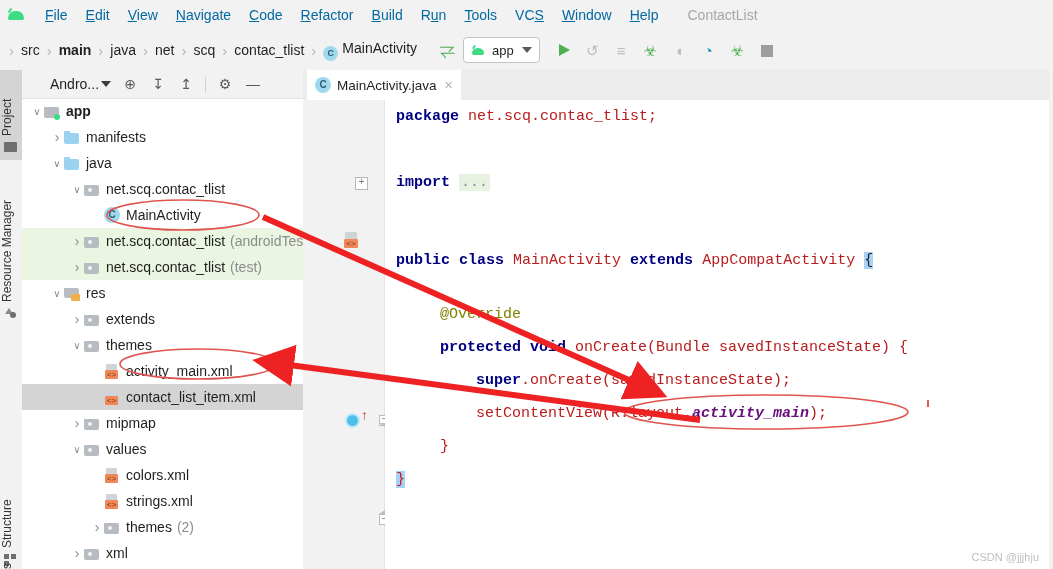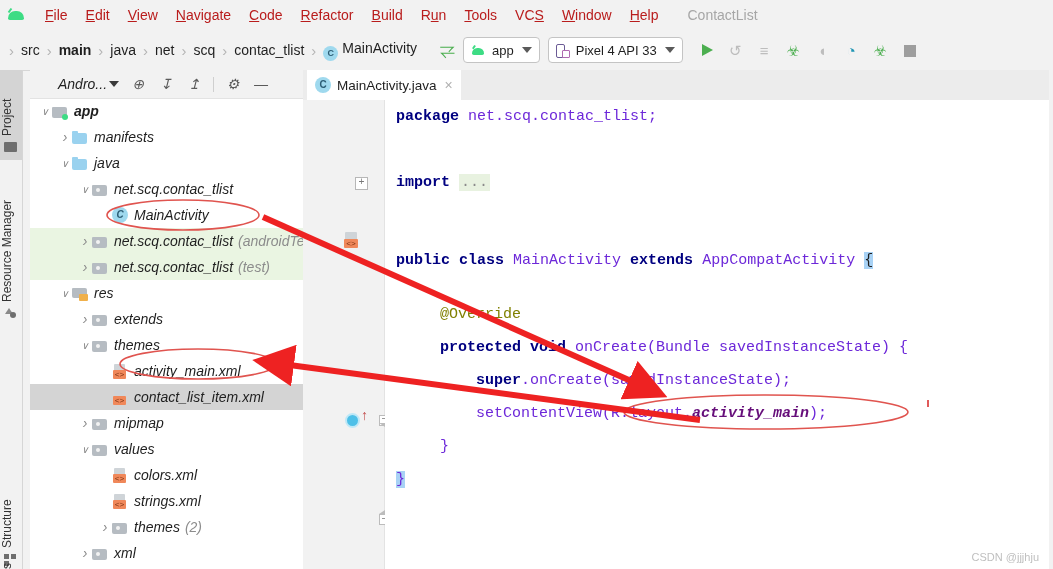--- a/index.html
+++ b/index.html
@@ -21,21 +21,21 @@
   .droid:before{
     content:"";position:absolute;left:2px;top:4px;width:16px;height:9px;
     background:#3ddc84;border-radius:8px 8px 2px 2px;
   }
   .droid:after{
     content:"";position:absolute;left:3px;top:1px;width:2px;height:5px;
     background:#3ddc84;transform:rotate(35deg);
     box-shadow:12px 0 0 #3ddc84;
   }
   .menuitem{
-    padding:2px 9px;font-size:14px;color:#b91c1c;white-space:nowrap;cursor:default;
+    padding:2px 9px;font-size:14px;color:#0369a1;white-space:nowrap;cursor:default;
   }
   .menuitem u{text-decoration:underline;}
   .projname{
     margin-left:20px;color:#a6a6a6;font-size:14px;white-space:nowrap;
   }
 
   
   .navbar{
     position:absolute;left:0;top:30px;width:1053px;height:40px;
     background:#f2f2f2;border-bottom:1px solid #d6d6d6;
@@ -113,22 +113,22 @@
   }
   .strip-sel{
     position:absolute;left:0;width:22px;background:#d4d4d4;
   }
   .strip-ico{
     position:absolute;left:4px;width:14px;height:14px;
   }
 
   
   .projpanel{
-    position:absolute;left:30px;top:70px;width:281px;height:499px;
-    background:#fff;border-right:6px solid #ec4899;overflow:hidden;font-style:italic;
+    position:absolute;left:22px;top:70px;width:281px;height:499px;
+    background:#fff;border-right:6px solid #ec4899;overflow:hidden;
   }
   .projhead{
     height:28px;background:#f2f2f2;border-bottom:1px solid #e3e3e3;
     display:flex;align-items:center;padding:0 6px;
   }
   .projhead .ttl{font-size:14px;margin-left:5px;white-space:nowrap;}
   .phico{width:18px;height:18px;margin-left:10px;color:#5a5a5a;
          font-size:14px;line-height:18px;text-align:center;}
   .phdiv{width:1px;height:15px;background:#cfcfcf;margin-left:10px;}
 
@@ -227,21 +227,21 @@
     position:absolute;left:81px;top:30px;width:1px;height:469px;background:#e3e3e3;
   }
   .code{
     position:absolute;left:82px;top:30px;width:668px;height:469px;
     font-family:"Liberation Mono",monospace;font-size:15px;
     background:#fff;overflow:hidden;
   }
   .cl{position:absolute;left:11px;white-space:pre;}
   .kw{color:#000080;font-weight:bold;}
   .an{color:#808000;}
-  .pl{color:#6d28d9;}
+  .pl{color:#b91c1c;}
   .it{color:#660e7a;font-style:italic;font-weight:bold;}
   .dots{background:#e8f2e0;color:#8a8a8a;padding:0 2px;}
   .curbrace{background:#a8d2f5;}
   .rowhl{
     position:absolute;left:0;width:750px;height:29px;background:#fdf7e2;
   }
   .rowhl2{
     position:absolute;left:0;width:82px;height:29px;background:#eaeaea;
   }
   .foldbox{
@@ -359,25 +359,20 @@
     </div>
 
     <div class="hammer">⥧</div>
 
     <div class="combo">
       <span class="mini-droid"></span>
       <span>app</span>
       <span class="caret"></span>
     </div>
 
-    <div class="combo">
-      <span class="dev-ico"></span>
-      <span>Pixel 4 API 33</span>
-      <span class="caret"></span>
-    </div>
 
     <div class="tbicons">
       <div class="tbi play-ico"></div>
       <div class="tbi rerun-ico">↺</div>
       <div class="tbi applyc-ico">≡</div>
       <div class="tbi bug-ico">☣</div>
       <div class="tbi attach-ico">◖</div>
       <div class="tbi profile-ico">◔</div>
       <div class="tbi bugarrow-ico">☣</div>
       <div class="tbi">

